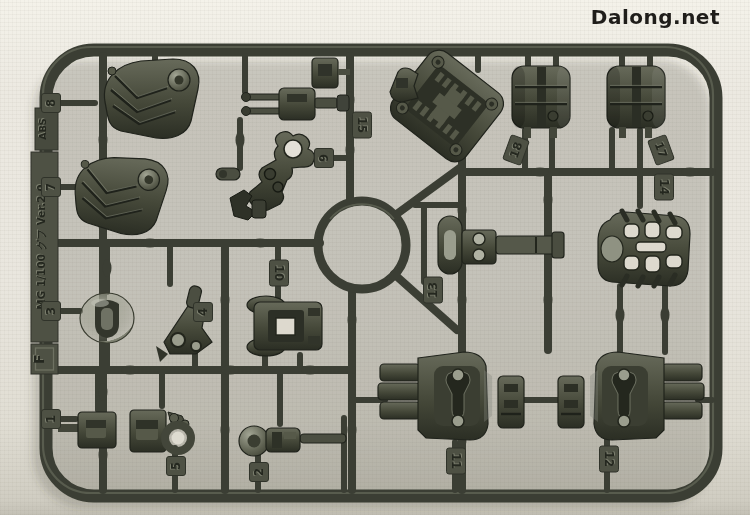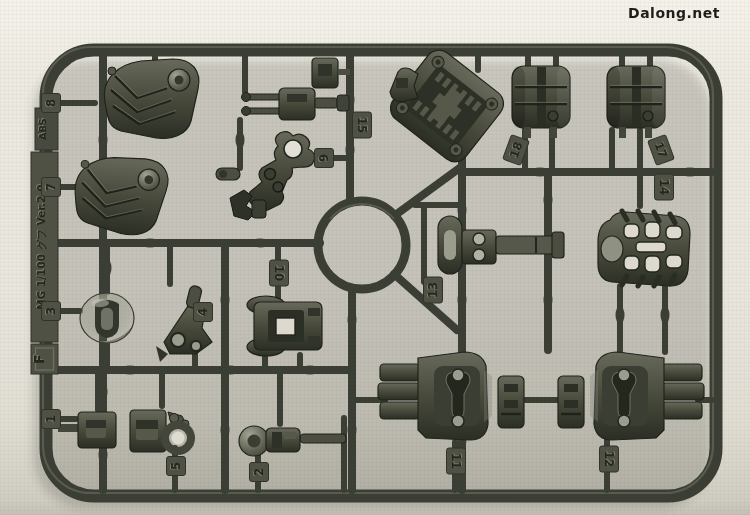--- a/index.html
+++ b/index.html
@@ -10,21 +10,21 @@
   }
   
   .stage::before{
     content:"";position:absolute;inset:0;pointer-events:none;
     background:
       repeating-linear-gradient(0deg, rgba(120,115,100,0.055) 0 1px, transparent 1px 4px),
       repeating-linear-gradient(90deg, rgba(120,115,100,0.045) 0 1px, transparent 1px 4px);
   }
   .watermark{
     position:absolute;top:5px;right:30px;z-index:5;
-    font-size:14px;font-weight:bold;letter-spacing:0.5px;
+    font-size:20px;font-weight:bold;letter-spacing:0.5px;
     color:var(--wm-color,#1f1d1a);
     text-shadow:0 0 1px rgba(255,255,255,0.4);
     text-align:center;
   }
   svg{position:absolute;left:0;top:0;}
   svg text{font-family:"DejaVu Sans",sans-serif;}
   .rn{stroke:var(--plastic,#3b3e34);stroke-width:8;stroke-linecap:round;fill:none;}
   .rnthin{stroke:var(--plastic,#3b3e34);stroke-width:6;stroke-linecap:round;fill:none;}
   .frame{stroke:var(--plastic,#3b3e34);stroke-width:13;fill:none;}
   .framehi{stroke:var(--plastic-hi,#767968);stroke-width:2.2;fill:none;opacity:.5;}

